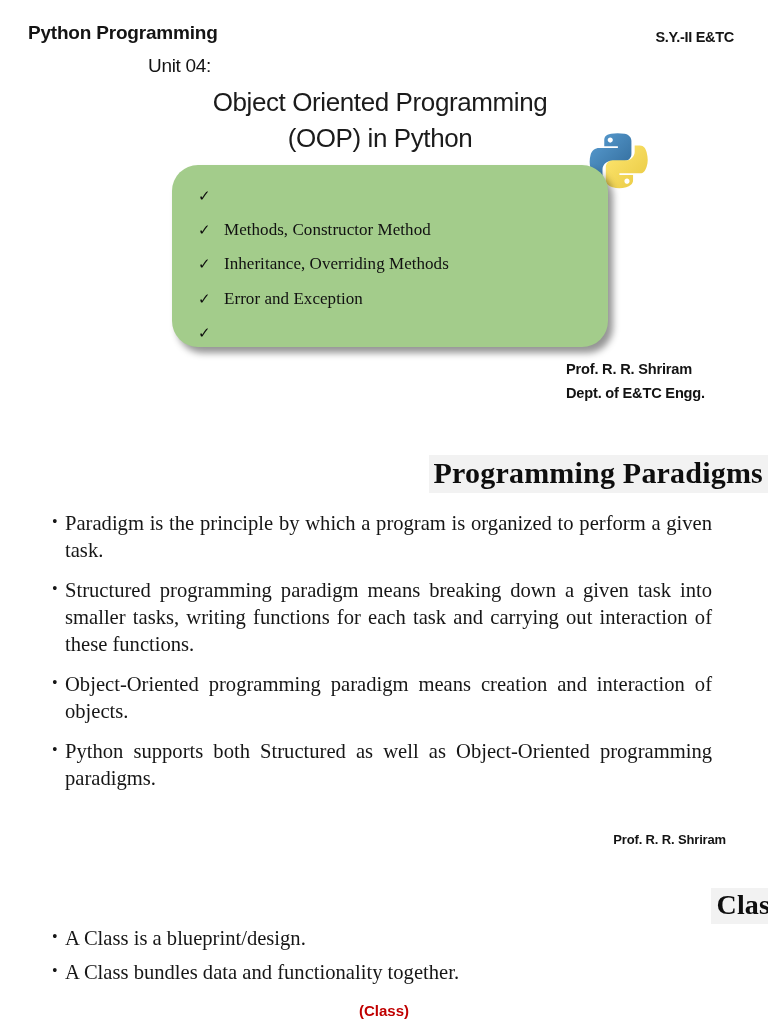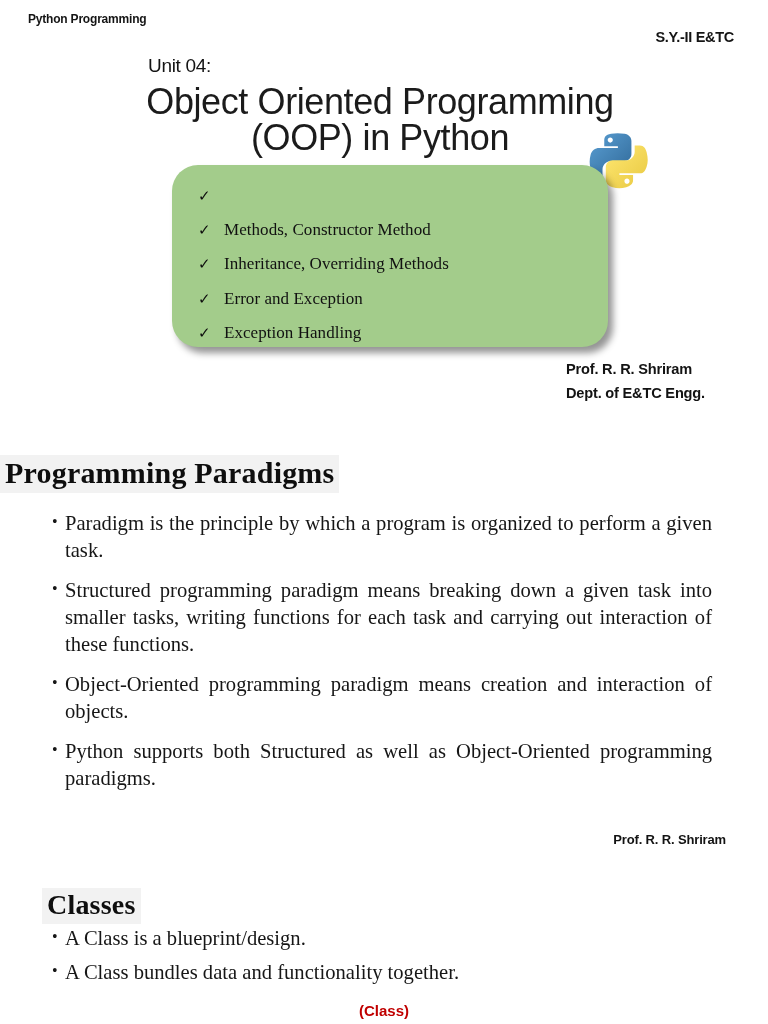--- a/index.html
+++ b/index.html
@@ -13,24 +13,24 @@
     position: relative;
     overflow: hidden;
     font-family: "Liberation Serif", serif;
     color: #1a1a1a;
   }
 
   
   .hdr-left {
     position: absolute;
     left: 28px;
-    top: 12px;
-    font-family: "Liberation Sans", sans-serif;
-    font-weight: bold;
-    font-size: 12px;
+    top: 22px;
+    font-family: "Liberation Sans", sans-serif;
+    font-weight: bold;
+    font-size: 19px;
     letter-spacing: -0.2px;
     color: #141414;
   }
   .hdr-right {
     position: absolute;
     right: 34px;
     top: 29px;
     font-family: "Liberation Sans", sans-serif;
     font-weight: bold;
     font-size: 14.5px;
@@ -51,21 +51,21 @@
 
   
   .main-title {
     position: absolute;
     left: 120px;
     top: 84px;
     width: 520px;
     text-align: center;
     font-family: "Liberation Sans", sans-serif;
     font-weight: normal;
-    font-size: 36px;
+    font-size: 26px;
     line-height: 36px;
     letter-spacing: -0.4px;
     color: #1b1b1b;
   }
   .main-title .ln { display: block; }
 
   
   .py-logo {
     position: absolute;
     left: 588px;
@@ -115,21 +115,21 @@
     font-family: "Liberation Sans", sans-serif;
     font-weight: bold;
     font-size: 14.6px;
     line-height: 24px;
     letter-spacing: -0.2px;
     color: #131313;
   }
   .prof-block div { white-space: nowrap; }
 
   
-  .sec-wrap { position: absolute; width: 100%; text-align: left; }
+  .sec-wrap { position: absolute; width: 100%; text-align: right; }
   .sec-heading {
     display: inline-block;
     background: #f2f2f2;
     font-family: "Liberation Serif", serif;
     font-weight: bold;
     color: #0e0e0e;
     letter-spacing: 0.2px;
   }
   #paradigms-heading-wrap { top: 455px; }
   #paradigms-heading-wrap .sec-heading {
@@ -243,21 +243,20 @@
     <div class="green-item">
       <span class="tick">✓</span>
       <span>Inheritance, Overriding Methods</span>
     </div>
     <div class="green-item">
       <span class="tick">✓</span>
       <span>Error and Exception</span>
     </div>
     <div class="green-item">
       <span class="tick">✓</span>
-      <span>Exception Handling</span>
     </div>
   </div>
 </div>
 
 <div class="prof-block">
   <div>Prof. R. R. Shriram</div>
   <div>Dept. of E&amp;TC Engg.</div>
 </div>
 
 <div class="sec-wrap" id="paradigms-heading-wrap">

